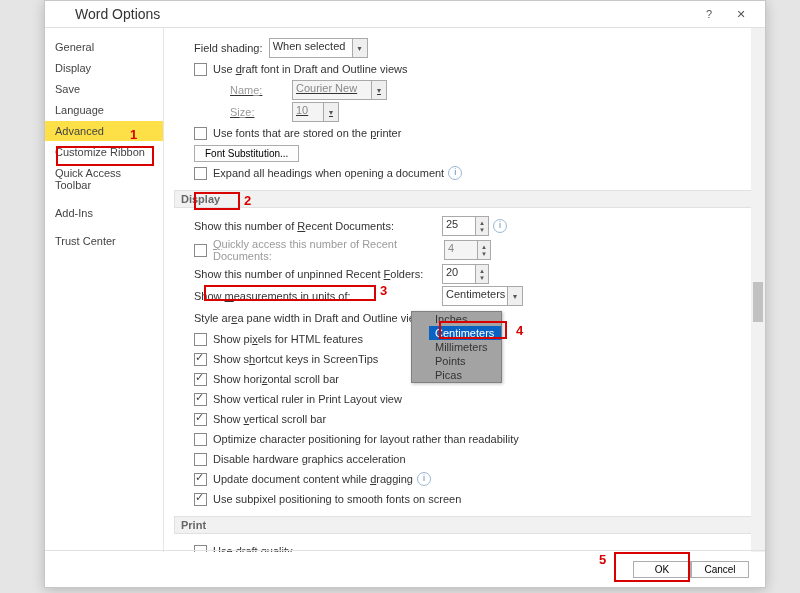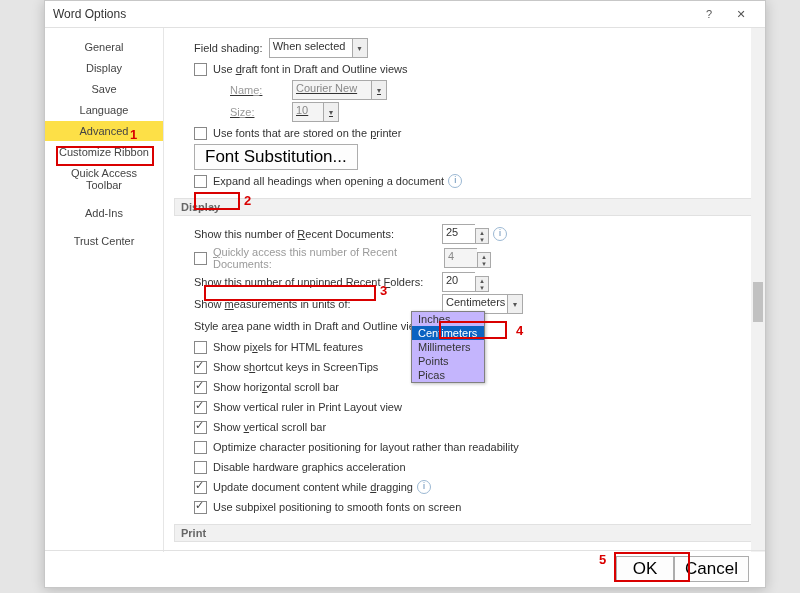--- a/index.html
+++ b/index.html
@@ -1,49 +1,49 @@
 <!DOCTYPE html>
 <html><head>
 <meta charset="utf-8">
 <style>
 html,body{margin:0;padding:0;font-family:"Segoe UI",Arial,sans-serif;font-size:11px;background:#e5e5e5;color:#333;}
 .stage{width:800px;height:593px;position:relative;background:#e5e5e5;overflow:hidden;}
 .dialog{position:absolute;left:44px;top:0;width:720px;height:586px;background:#fff;border:1px solid #c7c7c7;box-shadow:0 2px 12px rgba(0,0,0,.2);}
 .titlebar{height:26px;line-height:26px;padding:0 8px;border-bottom:1px solid #e1e1e1;display:flex;align-items:center;}
-.titlebar .title{font-size:12px;color:#333;}
+.titlebar .title{font-size:14px;color:#333;margin-left:22px;}
 .titlebar .spacer{flex:1;}
 .titlebar .wbtn{width:32px;text-align:center;color:#555;}
 .body{display:flex;height:calc(100% - 26px - 36px);}
-.sidebar{width:118px;border-right:1px solid #e6e6e6;padding-top:8px;text-align:center;}
+.sidebar{width:118px;border-right:1px solid #e6e6e6;padding-top:8px;}
 .sidebar .item{padding:4px 10px;color:#444;cursor:default;margin:1px 0;}
 .sidebar .item.selected{background:#fde047;}
 .content{flex:1;position:relative;padding:8px 12px 0 30px;overflow:hidden;}
 .row{display:flex;align-items:center;margin:2px 0;min-height:18px;}
 .row .lbl{min-width:62px;color:#999;}
 .section{background:#f1f1f1;border:1px solid #e1e1e1;padding:2px 6px;margin:8px 0 8px -20px;font-weight:600;color:#666;}
 .chk{width:13px;height:13px;border:1px solid #888;display:inline-block;margin-right:6px;position:relative;background:#fff;box-sizing:border-box;vertical-align:middle;}
 .chk.on::after{content:"✓";position:absolute;left:0;top:-3px;font-size:11px;color:#444;}
 input[type=text].tb,.fakeinput{border:1px solid #a9a9a9;padding:1px 3px;font-size:11px;font-family:inherit;background:#fff;height:16px;box-sizing:content-box;}
 .fakeinput.dis{background:#f4f4f4;color:#888;}
 .combo{display:inline-flex;align-items:stretch;}
 .combo .fakeinput{border-right:none;}
 .combo .arrow,.spinner .arrows{border:1px solid #a9a9a9;background:#efefef;width:14px;display:flex;flex-direction:column;align-items:center;justify-content:center;font-size:8px;color:#555;}
-.spinner{display:inline-flex;align-items:flex-end;}
+.spinner{display:inline-flex;}
 .spinner .fakeinput{width:26px;text-align:left;border-right:none;}
 .spinner .arrows{width:12px;font-size:7px;line-height:7px;}
-.btn{border:1px solid #adadad;background:#fdfdfd;padding:2px 10px;font-size:17px;}
+.btn{border:1px solid #adadad;background:#fdfdfd;padding:2px 10px;font-size:10px;}
 .footer{position:absolute;left:0;right:0;bottom:0;height:36px;border-top:1px solid #e1e1e1;display:flex;justify-content:flex-end;align-items:center;padding-right:16px;gap:0;}
 .footer .btn{min-width:58px;text-align:center;}
 .scrollbar{position:absolute;right:0;top:0;width:14px;height:100%;background:#f1f1f1;}
 .scrollbar .thumb{position:absolute;left:2px;right:2px;top:254px;height:40px;background:#c1c1c1;}
 .info{display:inline-block;width:12px;height:12px;border-radius:50%;border:1px solid #9bb8d3;color:#5b87b2;text-align:center;font-size:9px;line-height:11px;margin-left:4px;}
 .redbox{position:absolute;border:2px solid #d90000;pointer-events:none;box-sizing:border-box;}
 .redlabel{position:absolute;color:#d90000;font-weight:600;font-size:13px;pointer-events:none;}
 .indent2{padding-left:36px;text-decoration:underline;}
-.dropdown{position:absolute;background:#c4b5fd;border:1px solid #808080;font-size:11px;min-width:72px;box-shadow:1px 1px 3px rgba(0,0,0,.25);}
+.dropdown{position:absolute;background:#a3a3a3;border:1px solid #808080;font-size:11px;min-width:72px;box-shadow:1px 1px 3px rgba(0,0,0,.25);padding-left:17px;}
 .dropdown div{padding:1px 6px;}
 .dropdown div.sel{background:#0a63c2;color:#fff;}
 u{text-decoration:underline;}
 </style>
 </head>
 <body>
 <div class="stage">
 
 <div class="dialog">
   <div class="titlebar">

